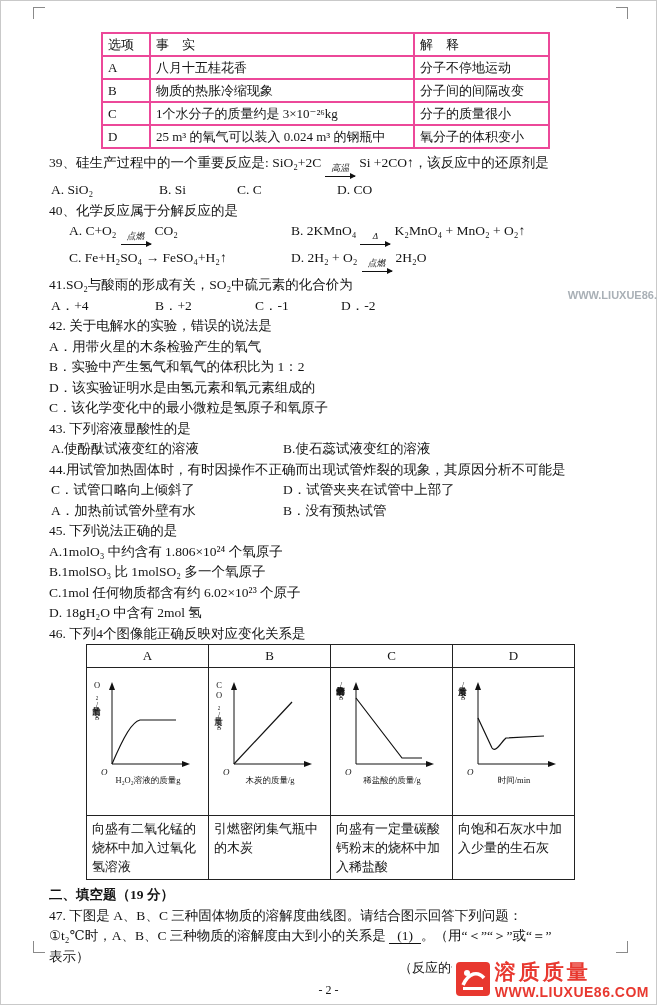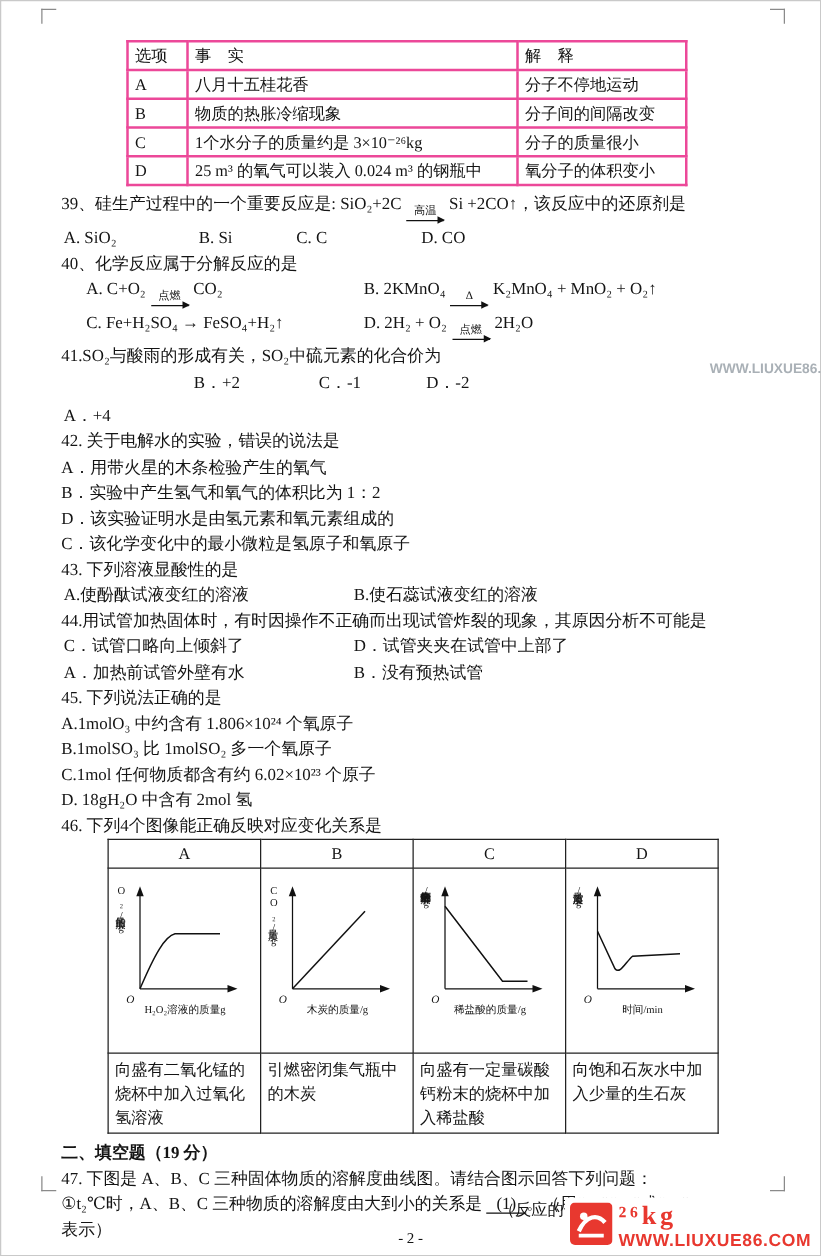--- a/index.html
+++ b/index.html
@@ -25,30 +25,30 @@
 
   
   table { border-collapse: collapse; }
   .t1 { margin-left: 52px; font-size: 13px; line-height: 17px; margin-bottom: 4px; }
   .t1 td, .t1 th { border: 2px solid #ec4899; padding: 2px 5px; font-weight: normal; text-align: left; height: 22px; vertical-align: middle; }
   .t1 .c-opt { width: 48px; }
   .t1 .c-fact { width: 264px; }
   .t1 .c-exp { width: 135px; }
 
   
-  .rxn { display: inline-flex; flex-direction: column; align-items: center; vertical-align: -4px; margin: 0 4px; line-height: 1; }
+  .rxn { display: inline-flex; flex-direction: column; align-items: center; vertical-align: -4px; margin: 0 4px; line-height: 1; font-style: italic; }
   .rxn .cond { font-size: 9px; height: 10px; }
   .rxn .arr { position: relative; width: 30px; height: 1px; background: #111; margin-top: 2px; margin-bottom: 3px; }
   .rxn .arr::after { content: ""; position: absolute; right: -1px; top: -3px;
     border-left: 6px solid #111; border-top: 3.5px solid transparent; border-bottom: 3.5px solid transparent; }
 
   
   .opts { display: flex; padding-left: 2px; }
   .opts39 .o1 { width: 108px; } .opts39 .o2 { width: 78px; } .opts39 .o3 { width: 100px; }
-  .opts41 .o1 { width: 104px; margin-top: 27px; } .opts41 .o2 { width: 100px; } .opts41 .o3 { width: 86px; }
+  .opts41 .o1 { width: 104px; } .opts41 .o2 { width: 100px; } .opts41 .o3 { width: 86px; }
   .opts2 .oa { width: 232px; }
   .optsAB { display: flex; padding-left: 20px; }
   .optsAB .oa { width: 222px; }
 
   
   .t2 { margin-left: 37px; width: 489px; font-size: 13px; table-layout: fixed; }
   .t2 td, .t2 th { border: 1px solid #222; vertical-align: top; font-weight: normal; }
   .t2 th { height: 23px; text-align: center; vertical-align: middle; }
   .chart-cell { height: 148px; padding: 2px; }
   .desc { padding: 3px 5px; line-height: 19px; word-break: break-all; height: 64px; }
@@ -279,16 +279,16 @@
 <div class="wm-bottom">
   <span>
     <svg width="34" height="34" viewBox="0 0 34 34">
       <rect x="0" y="0" width="34" height="34" rx="4" fill="#e8382f"></rect>
       <path d="M7 23 C 13 10, 22 9, 28 16" stroke="#ffffff" stroke-width="3.5" fill="none"></path>
       <circle cx="11" cy="11" r="3" fill="#ffffff"></circle>
       <rect x="7" y="25" width="20" height="3" fill="#ffffff"></rect>
     </svg>
   </span>
   <span class="wm-texts">
-    <span class="brand" style="color:#e8382f">²⁶kg</span>
+    <span class="brand" style="color:#e8382f">溶质质量</span>
     <span class="brand-url" style="color:#e8382f">WWW.LIUXUE86.COM</span>
   </span>
 </div>
 
 </body></html>

